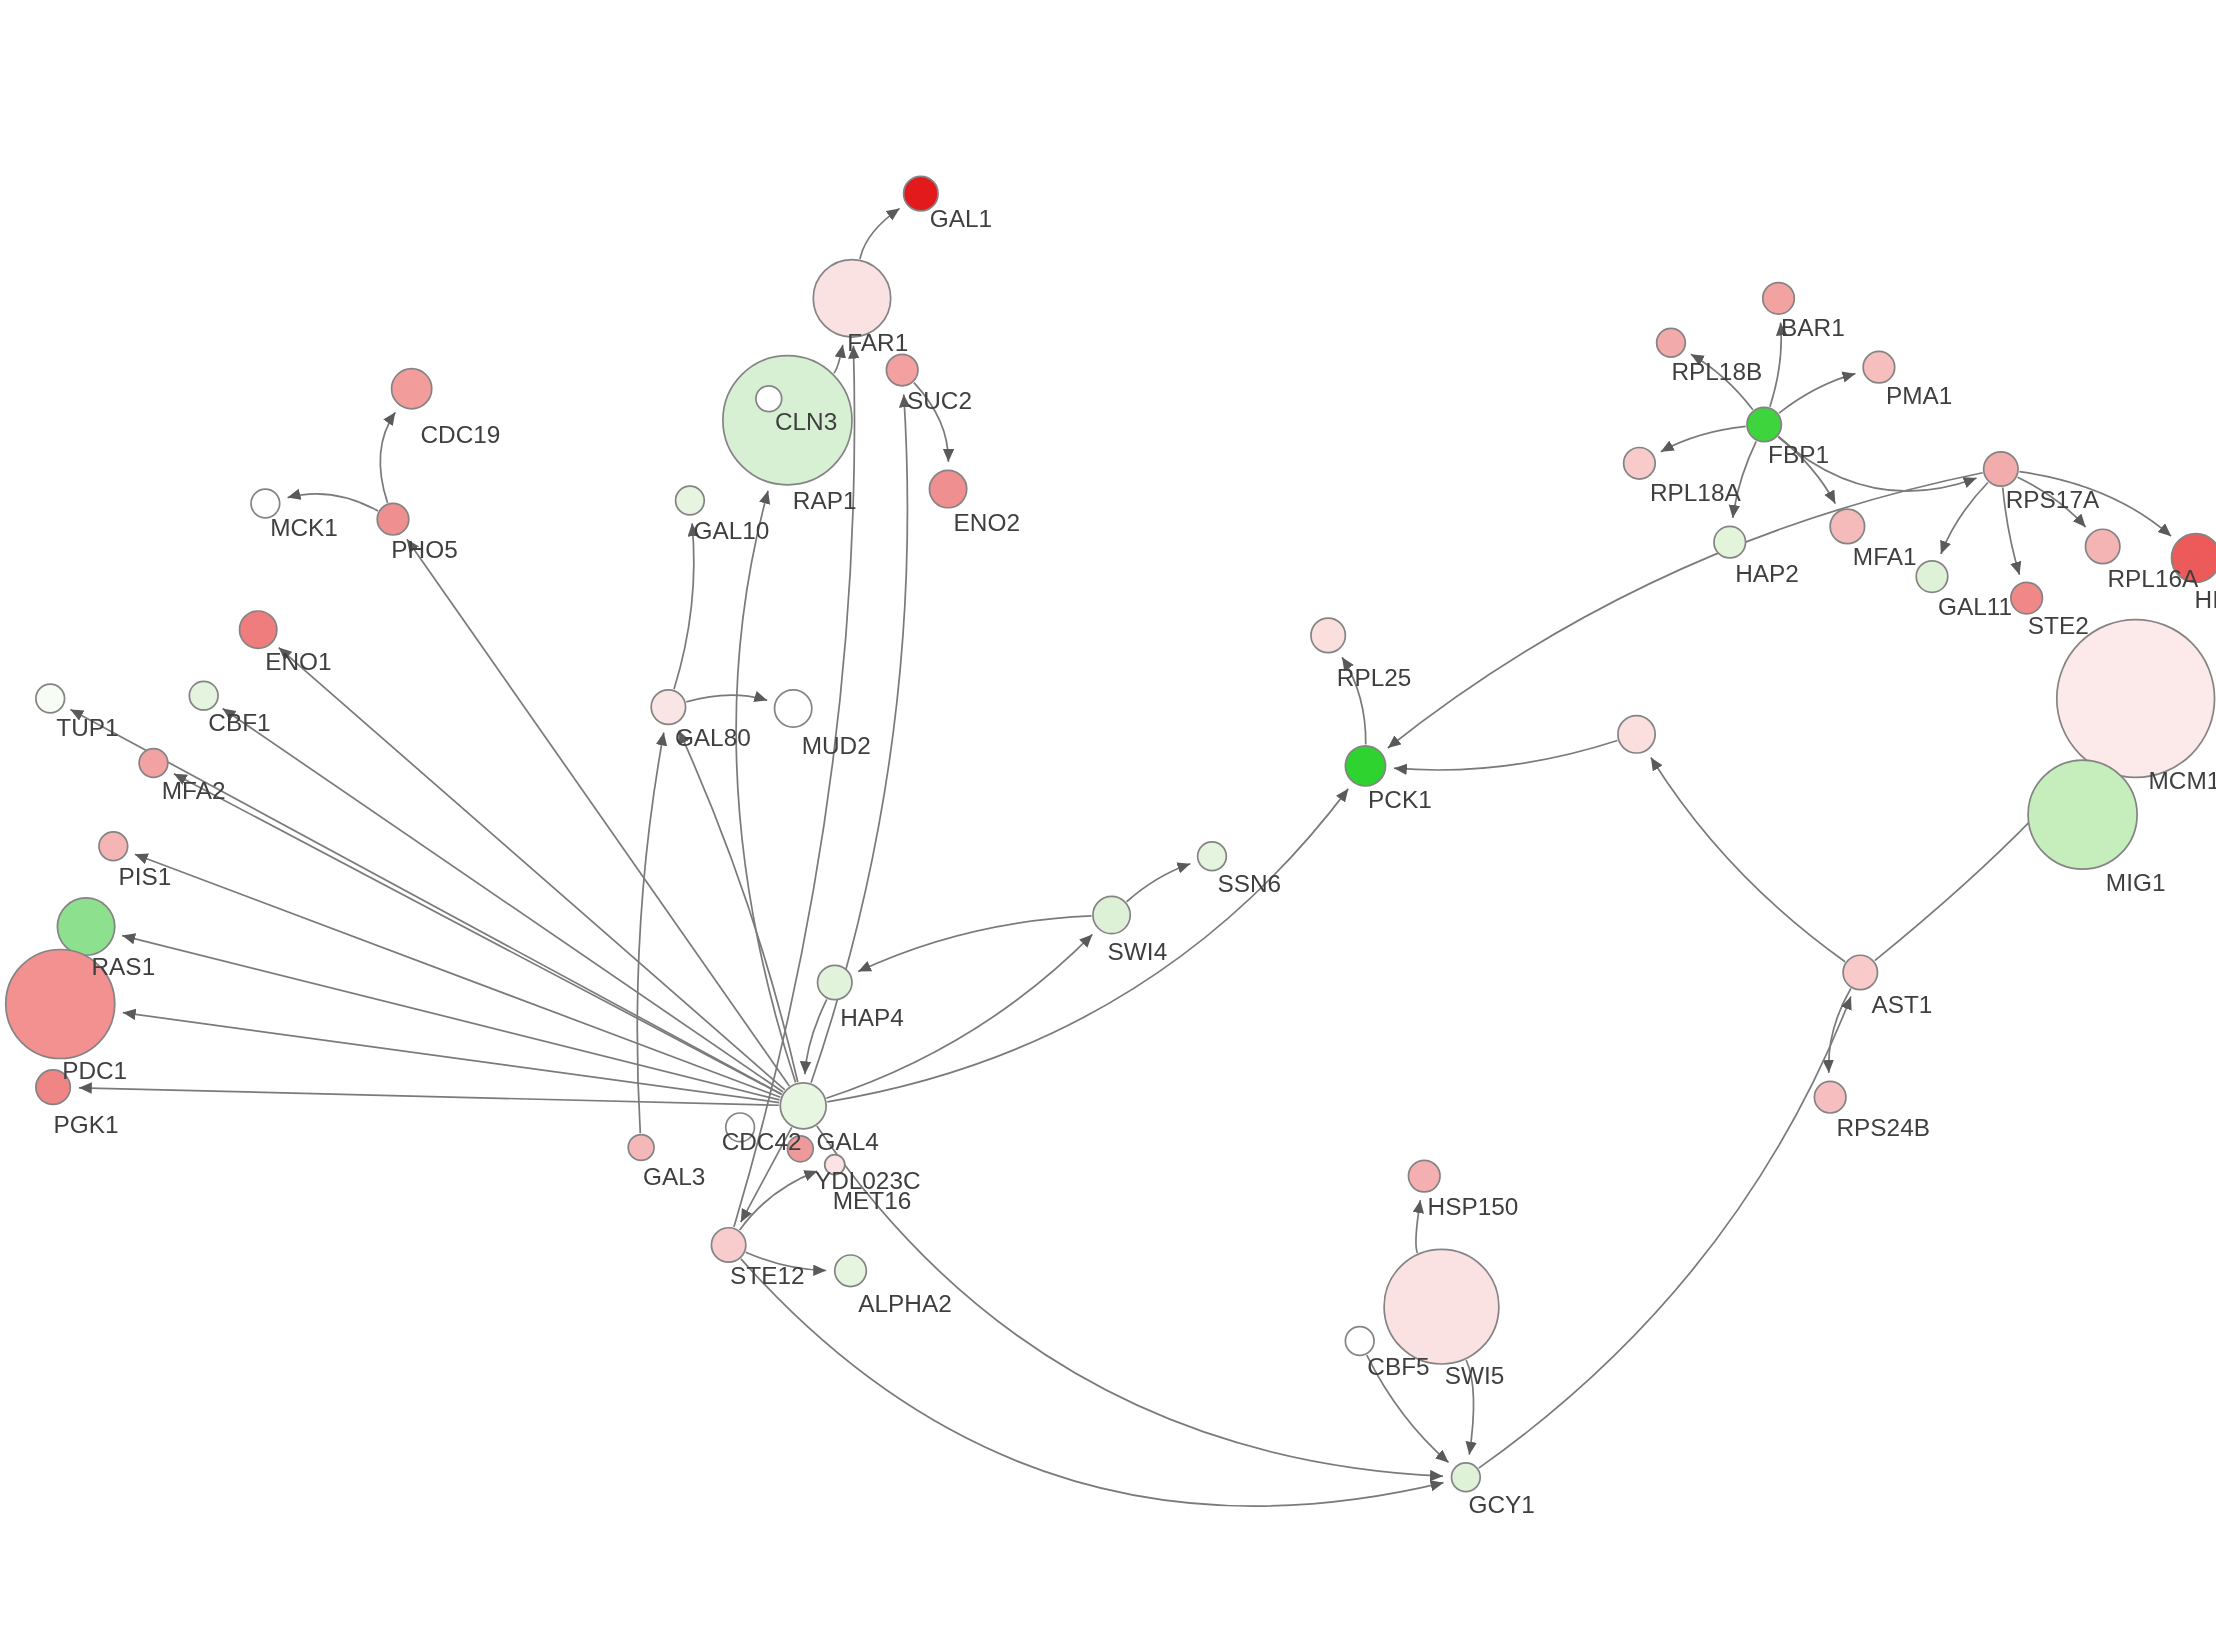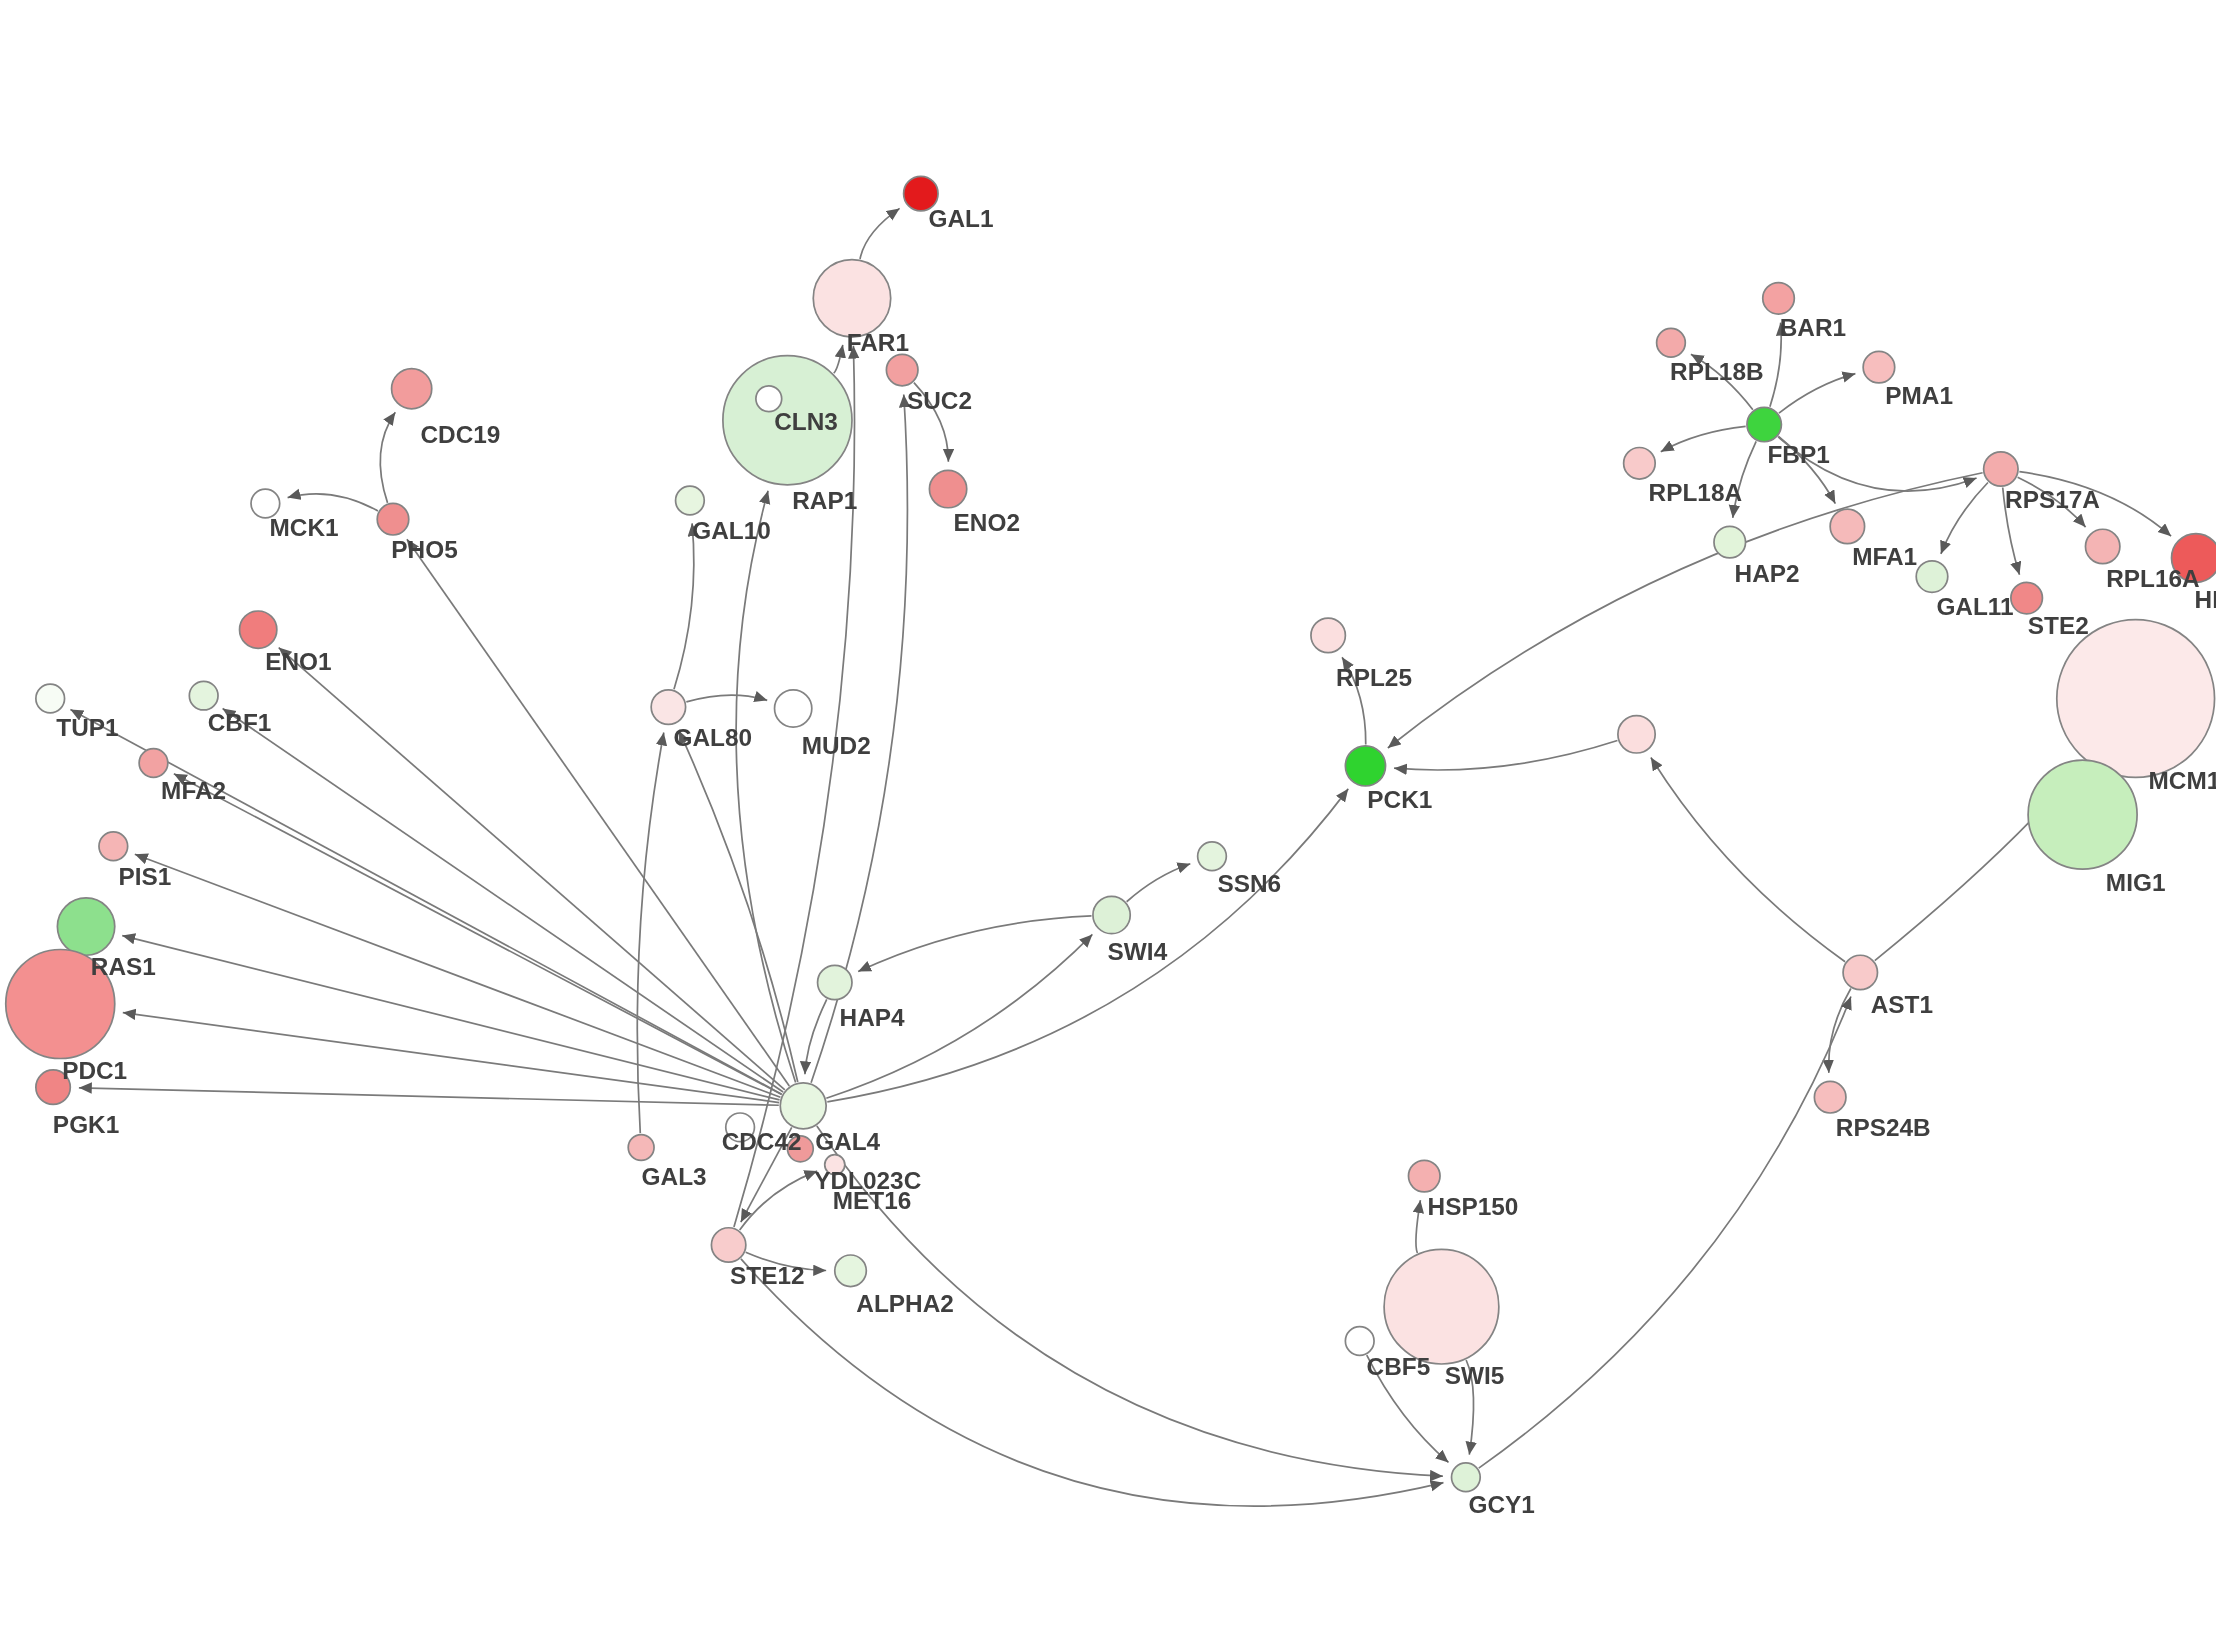--- a/index.html
+++ b/index.html
@@ -1,16 +1,16 @@
 <!DOCTYPE html>
 <html style="font-size:12.4px"><head>
 <meta charset="utf-8">
 <style>
   html,body{margin:0;padding:0;background:#ffffff;width:100%;height:100%;}
-  .viewport{width:100vw;height:100vh;overflow:hidden;background:#ffffff;font-weight:bold;}
+  .viewport{width:100vw;height:100vh;overflow:hidden;background:#ffffff;}
   svg{display:block;width:100%;height:100%;background:#ffffff;}
   text.node-label{
     font-family:"Liberation Sans","DejaVu Sans",sans-serif;
     fill:#3f3f3f;
   }
 </style>
 </head>
 <body>
 
 <div class="viewport">

